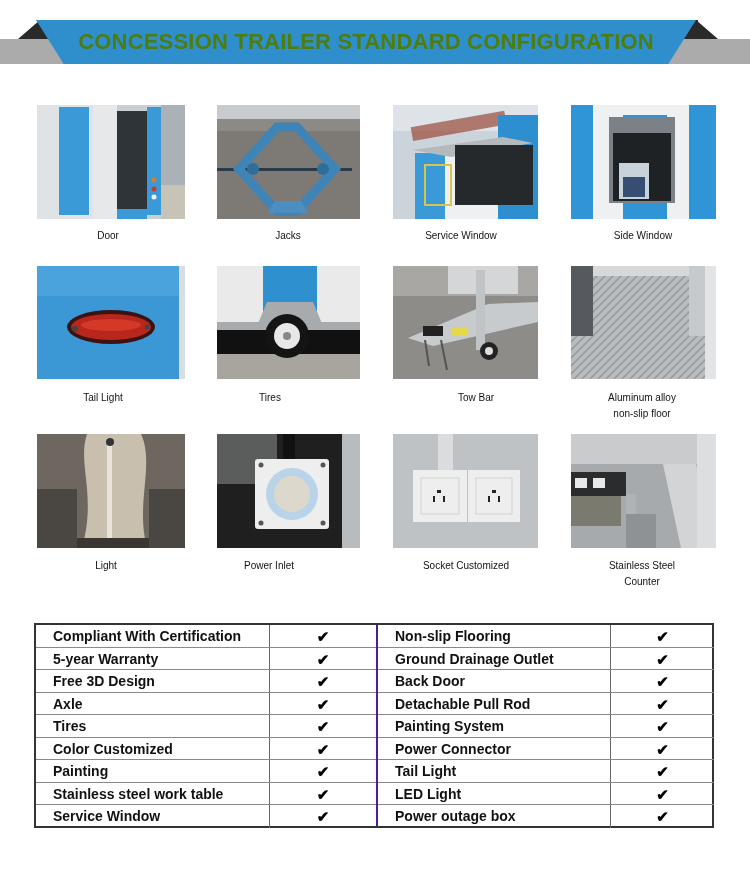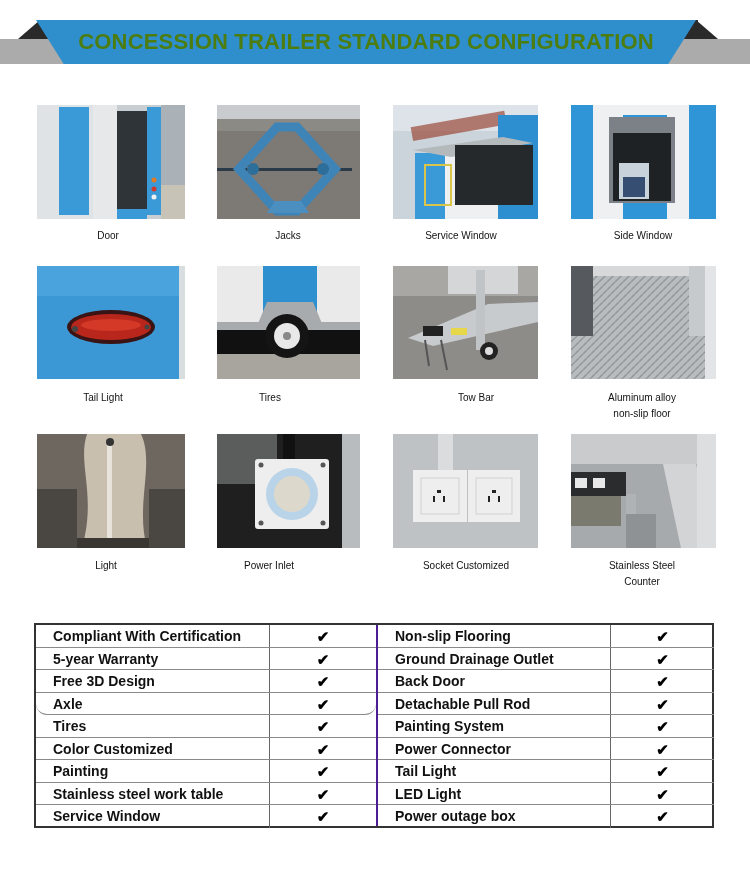--- a/index.html
+++ b/index.html
@@ -244,21 +244,21 @@
         <span class="check">✔</span>
       </div>
     <div class="row" style="top:22.5px;">
         <span class="label">5-year Warranty</span>
         <span class="check">✔</span>
       </div>
     <div class="row" style="top:45px;">
         <span class="label">Free 3D Design</span>
         <span class="check">✔</span>
       </div>
-    <div class="row" style="top:67.5px;border-radius:11px;">
+    <div class="row" style="top:67.5px;">
         <span class="label">Axle</span>
         <span class="check">✔</span>
       </div>
     <div class="row" style="top:90px;">
         <span class="label">Tires</span>
         <span class="check">✔</span>
       </div>
     <div class="row" style="top:112.5px;">
         <span class="label">Color Customized</span>
         <span class="check">✔</span>

